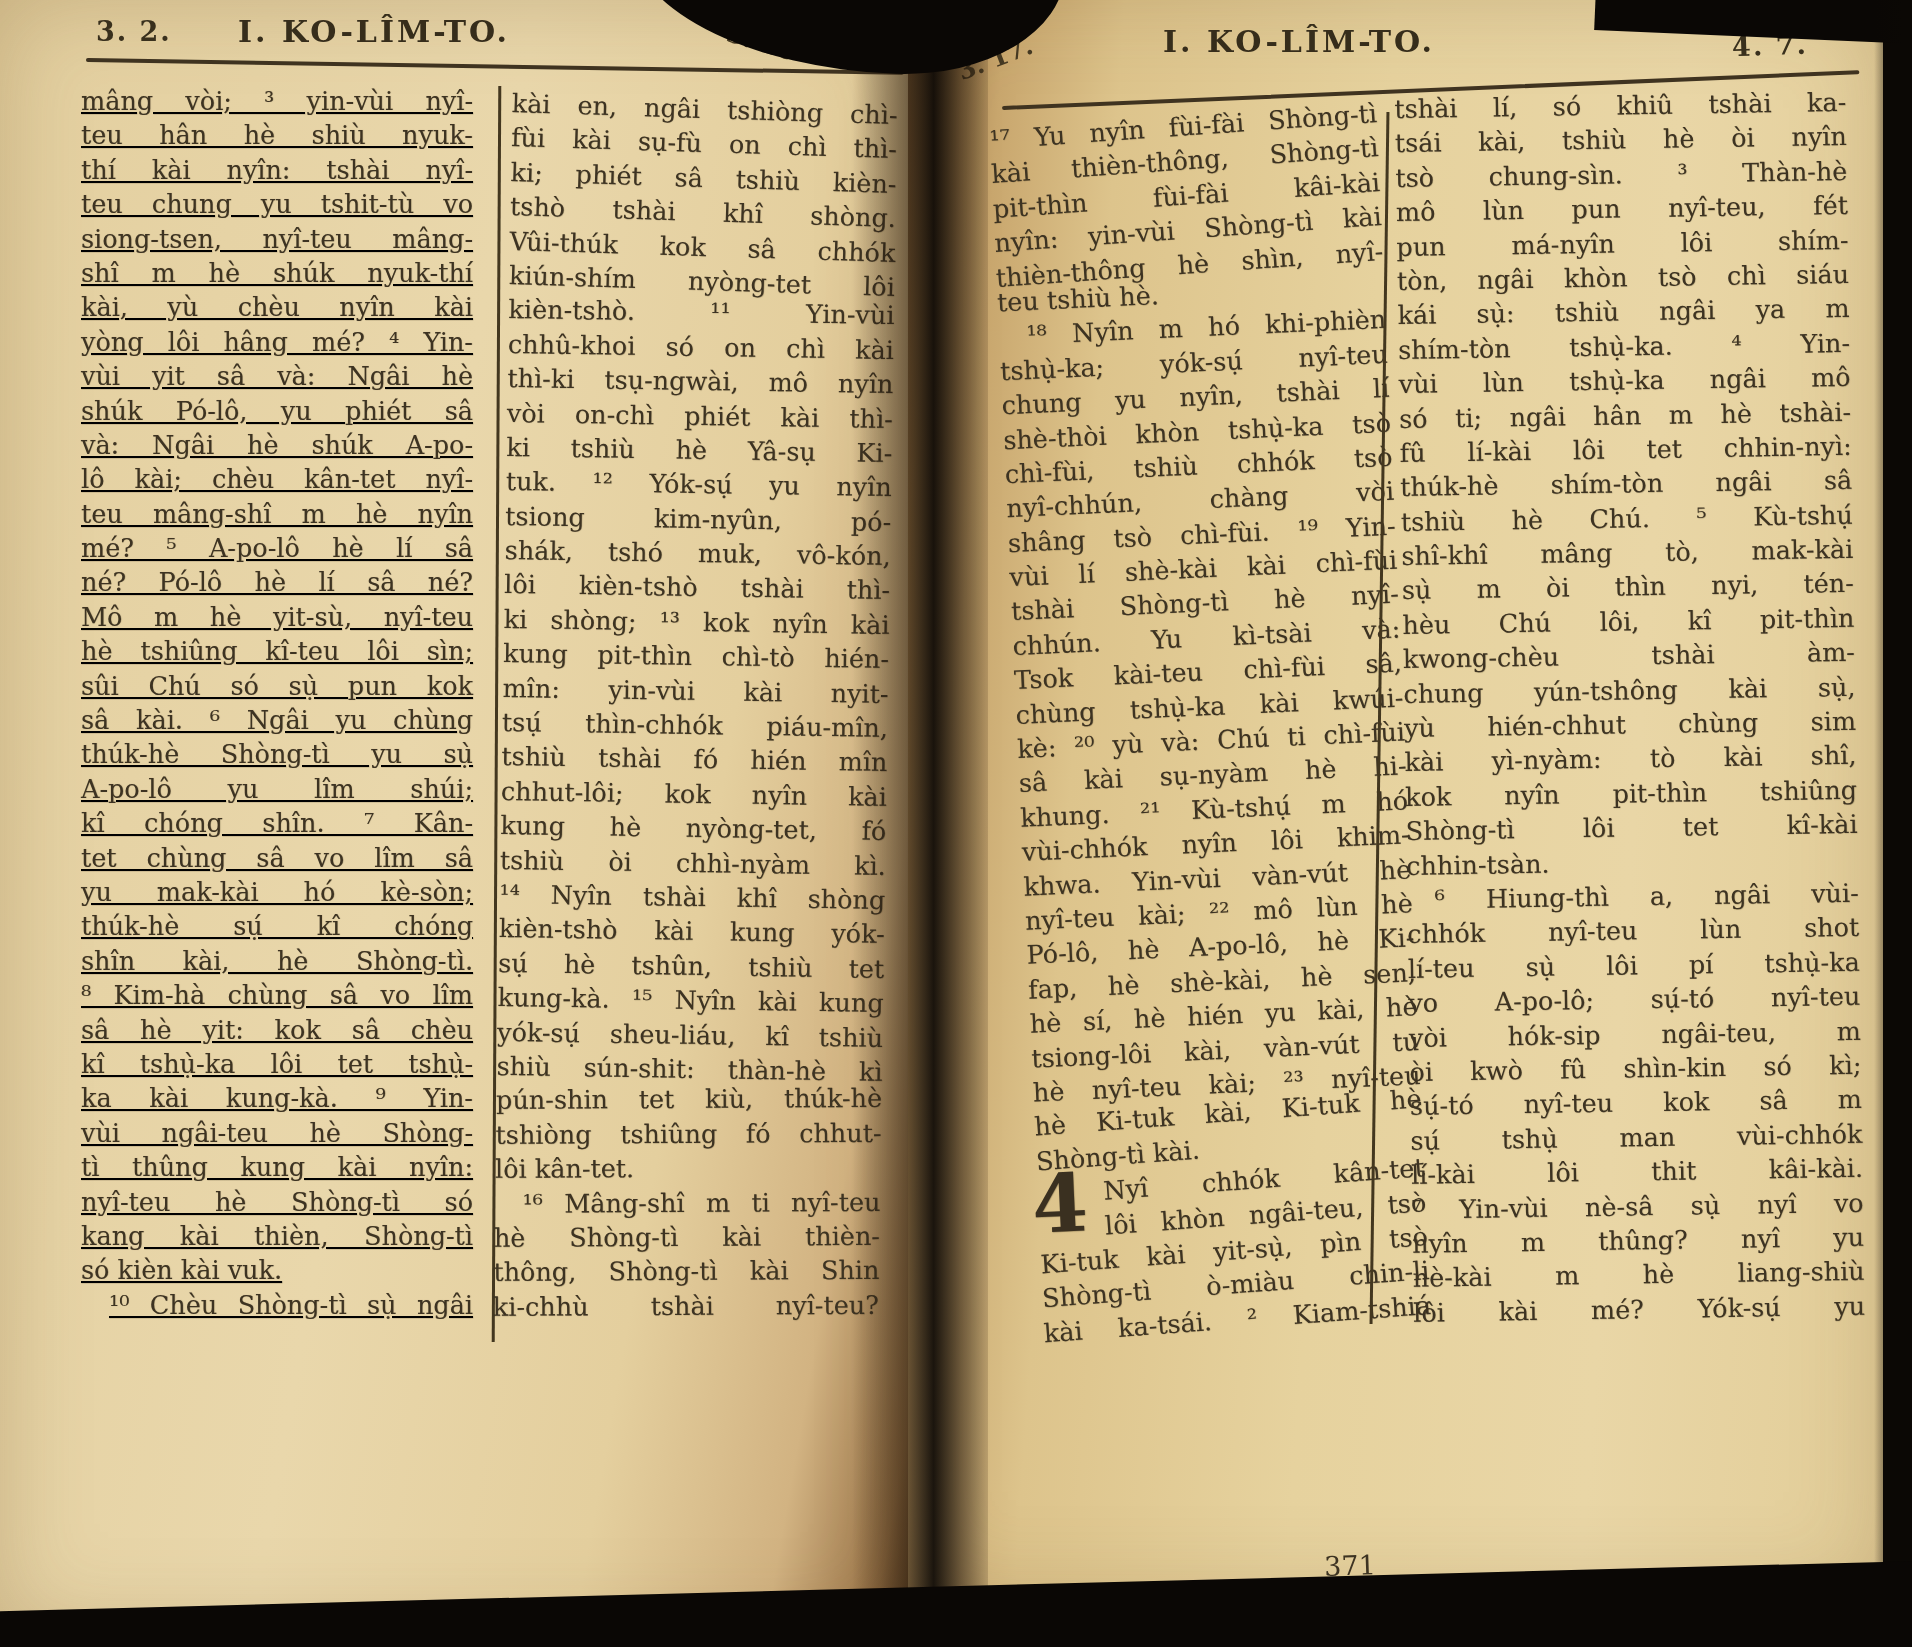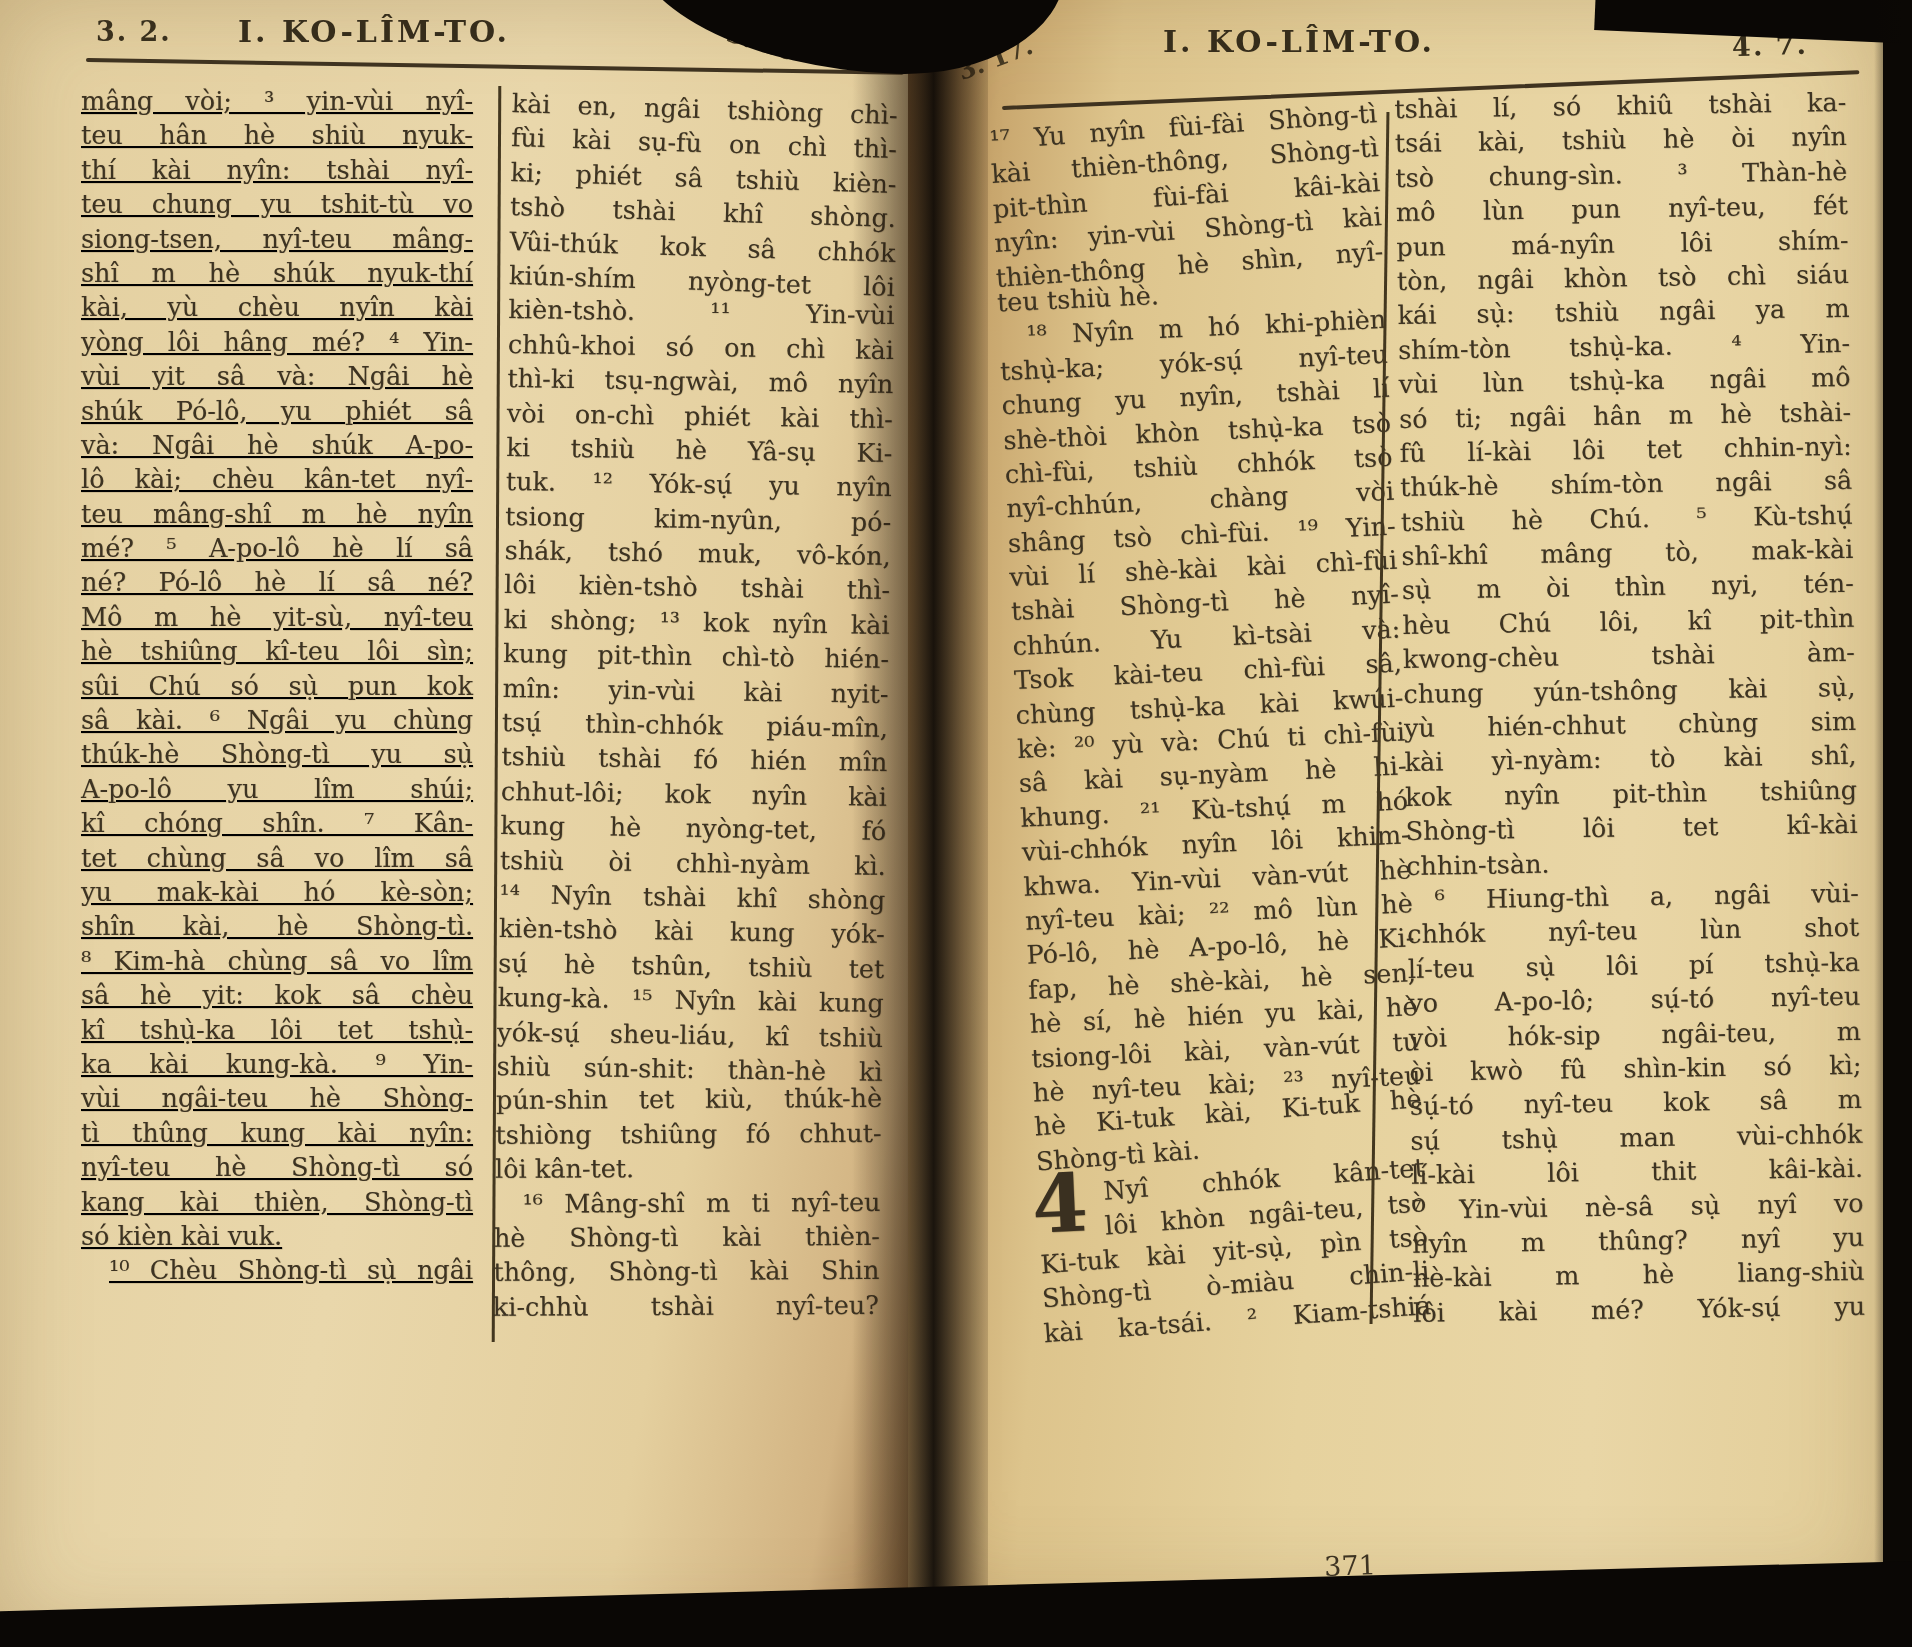--- a/index.html
+++ b/index.html
@@ -2,21 +2,21 @@
 <html><head>
 <meta charset="utf-8">
 <style>
   html,body{margin:0;padding:0;background:#0b0805;}
   body{font-family:"DejaVu Serif","Liberation Serif",serif;}
   .scan{position:relative;width:1912px;height:1647px;background:#0b0805;overflow:hidden;}
 
   .page{position:absolute;top:0;}
   .page-left{left:0;width:908px;height:1632px;
     background:linear-gradient(100deg,#e3cf9f 0%,#e9d7ab 45%,#e4cf9e 72%,#d2b382 88%,#9a7448 97%,#6b4c2c 100%);
-    box-shadow:inset 0 0 90px rgba(120,85,40,.28);padding-left:40px;}
+    box-shadow:inset 0 0 90px rgba(120,85,40,.28);}
   .page-right{left:908px;width:975px;height:1600px;
     background:linear-gradient(94deg,#6e5130 0%,#a8834f 3.5%,#c9a76e 9%,#ddc48c 20%,#e6d29e 45%,#e9d6a6 72%,#e2cd98 100%);
     box-shadow:inset 0 0 90px rgba(120,85,40,.25);}
 
   .gutter-shadow{position:absolute;left:852px;top:0;width:136px;height:1647px;pointer-events:none;
     background:linear-gradient(to right,rgba(40,24,10,0) 0%,rgba(30,18,8,.5) 40%,rgba(8,5,3,.9) 60%,rgba(30,18,8,.55) 80%,rgba(70,48,24,.2) 100%);}
   .hnum{position:absolute;font-size:27px;font-weight:bold;letter-spacing:2px;color:#39301d;}
   .htitle{position:absolute;font-size:30px;font-weight:bold;letter-spacing:3px;color:#362d1b;width:500px;}
   .gutter-ref{position:absolute;font-size:25px;font-weight:bold;color:#453922;}
 
@@ -90,20 +90,21 @@
         <div class="tline">né? Pó-lô hè lí sâ né?</div>
         <div class="tline">Mô m hè yit-sù, nyî-teu</div>
         <div class="tline">hè tshiûng kî-teu lôi sìn;</div>
         <div class="tline">sûi Chú só sụ̀ pun kok</div>
         <div class="tline">sâ kài. ⁶ Ngâi yu chùng</div>
         <div class="tline">thúk-hè Shòng-tì yu sụ̀</div>
         <div class="tline">A-po-lô yu lîm shúi;</div>
         <div class="tline">kî chóng shîn. ⁷ Kân-</div>
         <div class="tline">tet chùng sâ vo lîm sâ</div>
         <div class="tline">yu mak-kài hó kè-sòn;</div>
+        <div class="tline">thúk-hè sụ́ kî chóng</div>
         <div class="tline">shîn kài, hè Shòng-tì.</div>
         <div class="tline">⁸ Kim-hà chùng sâ vo lîm</div>
         <div class="tline">sâ hè yit: kok sâ chèu</div>
         <div class="tline">kî tshụ̀-ka lôi tet tshụ̀-</div>
         <div class="tline">ka kài kung-kà. ⁹ Yin-</div>
         <div class="tline">vùi ngâi-teu hè Shòng-</div>
         <div class="tline">tì thûng kung kài nyîn:</div>
         <div class="tline">nyî-teu hè Shòng-tì só</div>
         <div class="tline">kang kài thièn, Shòng-tì</div>
         <div class="tline pend">só kièn kài vuk.</div>

